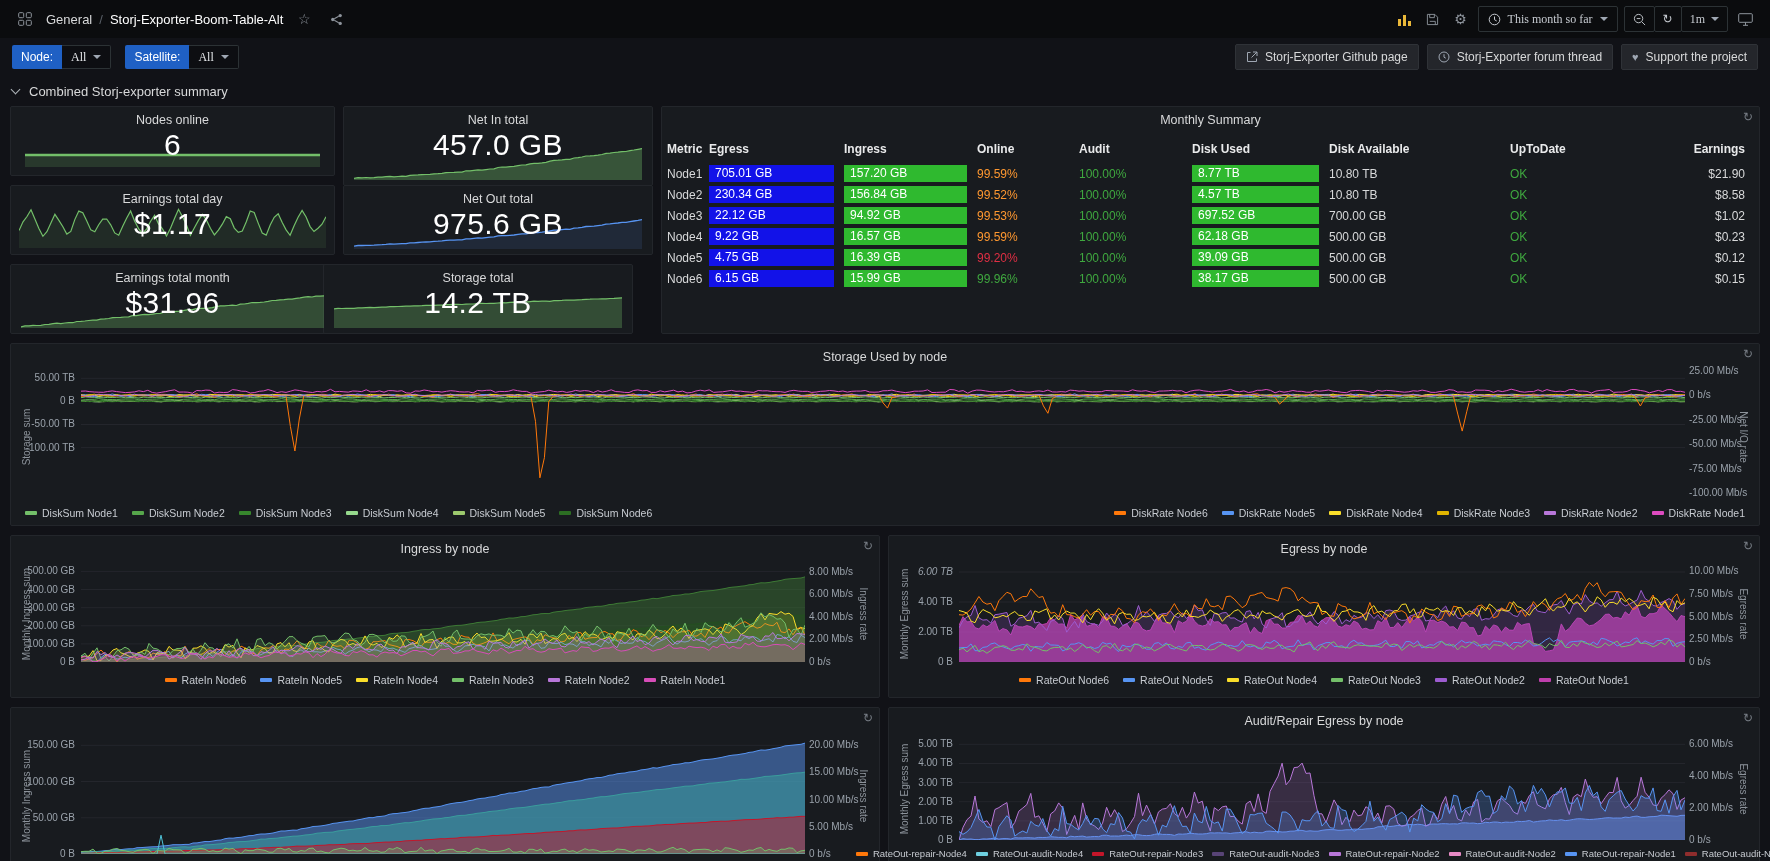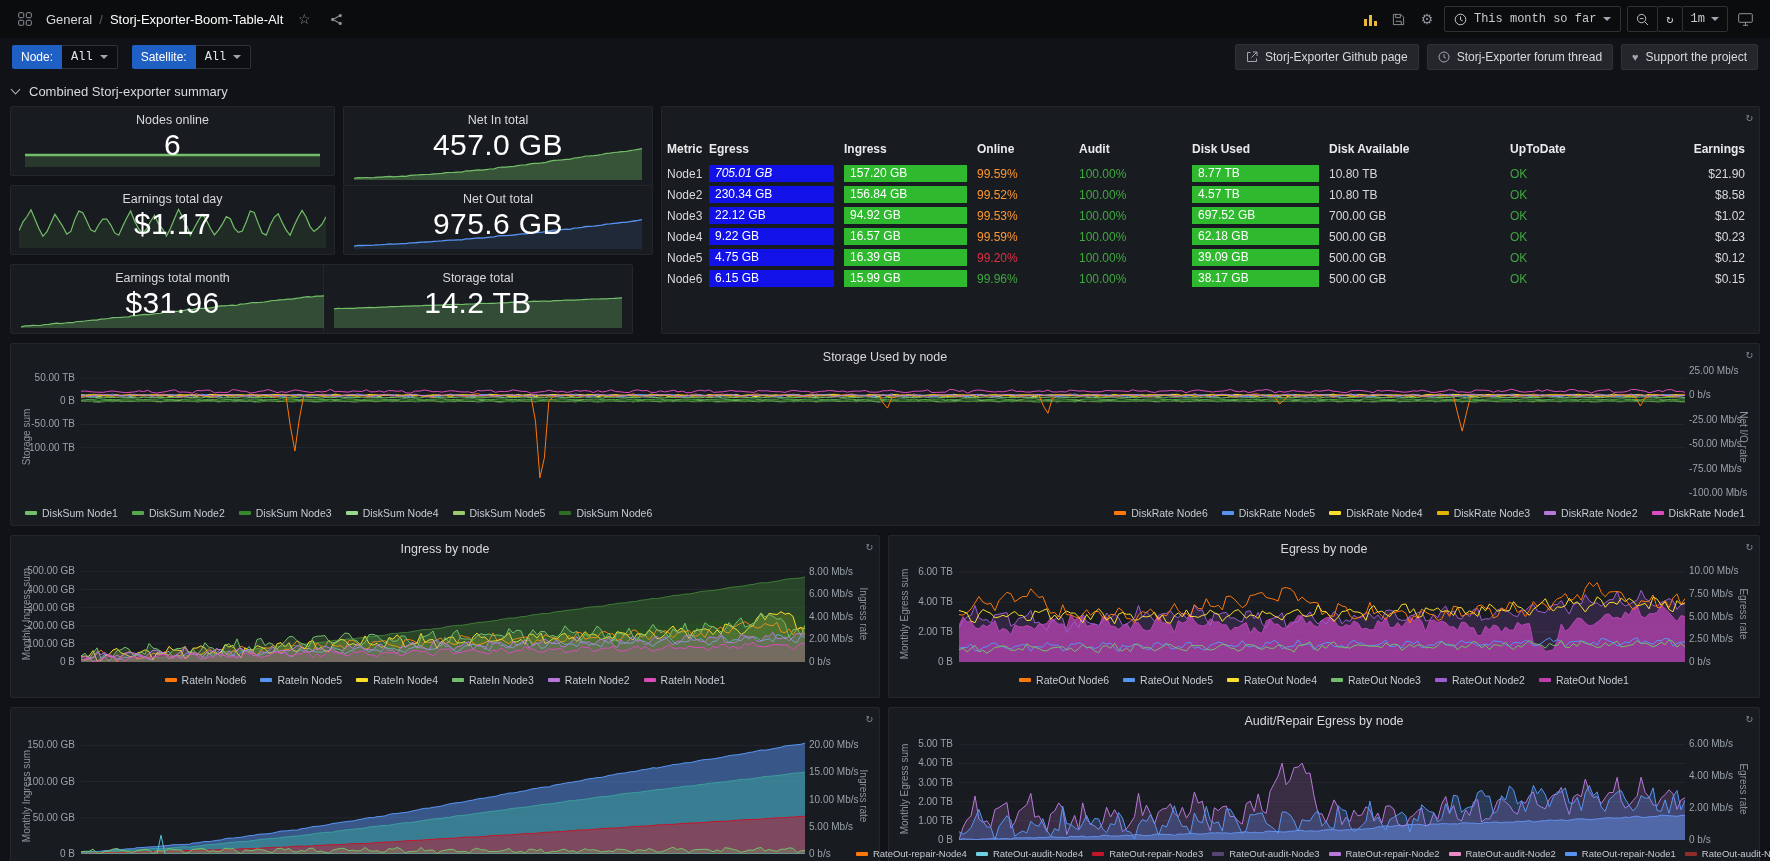--- a/index.html
+++ b/index.html
@@ -1,19 +1,19 @@
 <!DOCTYPE html>
 <html><head>
 <meta charset="utf-8">
 <style>
 *{margin:0;padding:0;box-sizing:border-box}
 html,body{width:1770px;height:861px;overflow:hidden;background:#111217;
   font-family:"Liberation Sans","DejaVu Sans",sans-serif;color:#d8d9da}
 a{color:inherit;text-decoration:none}
-button{font-family:Liberation Mono, monospace;background:none;border:none;color:inherit;cursor:pointer}
+button{font-family:Liberation Serif, serif;background:none;border:none;color:inherit;cursor:pointer}
 
 
 .navbar{position:absolute;left:0;top:0;width:100%;height:38px;background:#0b0c0e;
   display:flex;align-items:center;padding:0 14px;gap:10px;z-index:10}
 .nav-icon{display:inline-flex;align-items:center;justify-content:center;width:22px;height:22px;
   color:#8e949c;font-size:14px;cursor:pointer}
 .breadcrumb{display:flex;align-items:center;gap:7px;font-size:13px}
 .breadcrumb .sep{color:#5a6068}
 .breadcrumb .dash{color:#ffffff;font-weight:500}
 .nav-right{margin-left:auto;display:flex;align-items:center;gap:6px}
@@ -257,38 +257,39 @@
   <div class="value">14.2 TB</div>
   <div class="sparkline" style="left:10px;right:10px;bottom:5px;height:34px">
       <svg width="288" height="34" class="" style="left: 0px; position: absolute; top: 0px;">
         <path d="M0.0,14.9L4.0,14.4L8.0,14.5L12.0,14.3L16.0,14.4L20.0,14.3L24.0,13.9L28.0,13.9L32.0,13.6L36.0,13.3L40.0,13.6L44.0,13.3L48.0,13.2L52.0,13.2L56.0,12.7L60.0,12.6L64.0,12.5L68.0,12.3L72.0,12.2L76.0,12.2L80.0,11.9L84.0,11.8L88.0,11.7L92.0,11.3L96.0,11.3L100.0,11.3L104.0,11.2L108.0,11.2L112.0,10.6L116.0,10.7L120.0,10.4L124.0,10.3L128.0,10.5L132.0,10.2L136.0,10.0L140.0,10.0L144.0,9.4L148.0,9.3L152.0,9.5L156.0,9.3L160.0,9.3L164.0,9.0L168.0,8.7L172.0,8.8L176.0,8.3L180.0,8.2L184.0,8.3L188.0,8.2L192.0,8.0L196.0,7.6L200.0,7.2L204.0,7.3L208.0,7.2L212.0,7.1L216.0,7.3L220.0,6.7L224.0,6.6L228.0,6.4L232.0,6.0L236.0,6.1L240.0,6.1L244.0,5.9L248.0,5.7L252.0,5.3L256.0,5.2L260.0,5.0L264.0,5.0L268.0,4.8L272.0,4.9L276.0,4.5L280.0,4.4L284.0,4.1L288.0,3.8L288,34.0L0,34.0Z" fill="#73bf69" fill-opacity="0.3" stroke="none"></path>
         <path d="M0.0,14.9L4.0,14.4L8.0,14.5L12.0,14.3L16.0,14.4L20.0,14.3L24.0,13.9L28.0,13.9L32.0,13.6L36.0,13.3L40.0,13.6L44.0,13.3L48.0,13.2L52.0,13.2L56.0,12.7L60.0,12.6L64.0,12.5L68.0,12.3L72.0,12.2L76.0,12.2L80.0,11.9L84.0,11.8L88.0,11.7L92.0,11.3L96.0,11.3L100.0,11.3L104.0,11.2L108.0,11.2L112.0,10.6L116.0,10.7L120.0,10.4L124.0,10.3L128.0,10.5L132.0,10.2L136.0,10.0L140.0,10.0L144.0,9.4L148.0,9.3L152.0,9.5L156.0,9.3L160.0,9.3L164.0,9.0L168.0,8.7L172.0,8.8L176.0,8.3L180.0,8.2L184.0,8.3L188.0,8.2L192.0,8.0L196.0,7.6L200.0,7.2L204.0,7.3L208.0,7.2L212.0,7.1L216.0,7.3L220.0,6.7L224.0,6.6L228.0,6.4L232.0,6.0L236.0,6.1L240.0,6.1L244.0,5.9L248.0,5.7L252.0,5.3L256.0,5.2L260.0,5.0L264.0,5.0L268.0,4.8L272.0,4.9L276.0,4.5L280.0,4.4L284.0,4.1L288.0,3.8" fill="none" stroke="#73bf69" stroke-width="1.2"></path>
       </svg>
     </div>
 </section>
 
 <section class="panel" style="left:661px;top:106px;width:1099px;height:228px">
+  <h2 class="ptitle">Monthly Summary</h2>
   <button class="prefresh">↻</button>
   <div class="mtable">
     <div class="thead">
         <div class="th">Metric</div>
         <div class="th">Egress</div>
         <div class="th">Ingress</div>
         <div class="th">Online</div>
         <div class="th">Audit</div>
         <div class="th">Disk Used</div>
         <div class="th">Disk Available</div>
         <div class="th">UpToDate</div>
         <div class="th">Earnings</div>
       </div>
     <div class="tbody">
         <div class="tr">
           <div class="td metric">Node1</div>
           <div class="td egress">
-            <div class="cellbg" style="background: rgb(18, 18, 232); font-style: italic;">705.01 GB</div>
+            <div class="cellbg" style="background: rgb(18, 18, 232);">705.01 GB</div>
           </div>
           <div class="td ingress">
             <div class="cellbg" style="background: rgb(47, 185, 47);">157.20 GB</div>
           </div>
           <div class="td online" style="color: rgb(255, 152, 48);">99.59%</div>
           <div class="td audit" style="color: rgb(63, 168, 63);">100.00%</div>
           <div class="td disk-used">
             <div class="cellbg" style="background: rgb(47, 185, 47);">8.77 TB</div>
           </div>
           <div class="td disk-available">10.80 TB</div>
@@ -542,21 +543,21 @@
           <span>RateIn Node1</span>
         </span>
       </div>
     </div>
 </section>
 
 <section class="panel" style="left:888px;top:535px;width:872px;height:163px">
   <h2 class="ptitle">Egress by node</h2>
   <button class="prefresh">↻</button>
   <div class="chartwrap" style="top:30px;height:96px">
-      <div class="tick left" style="top: 1px;">6.00 TB</div>
+      <div class="tick left" style="top: 1px; font-style: italic;">6.00 TB</div>
       <div class="tick left" style="top: 31px;">4.00 TB</div>
       <div class="tick left" style="top: 61px;">2.00 TB</div>
       <div class="tick left" style="top: 91px;">0 B</div>
       <div class="axlabel left">Monthly Egress sum</div>
       <div class="tick right" style="top: 0.433962px;">10.00 Mb/s</div>
       <div class="tick right" style="top: 23.0755px;">7.50 Mb/s</div>
       <div class="tick right" style="top: 45.717px;">5.00 Mb/s</div>
       <div class="tick right" style="top: 68.3585px;">2.50 Mb/s</div>
       <div class="tick right" style="top: 91px;">0 b/s</div>
       <div class="axlabel right">Egress rate</div>

